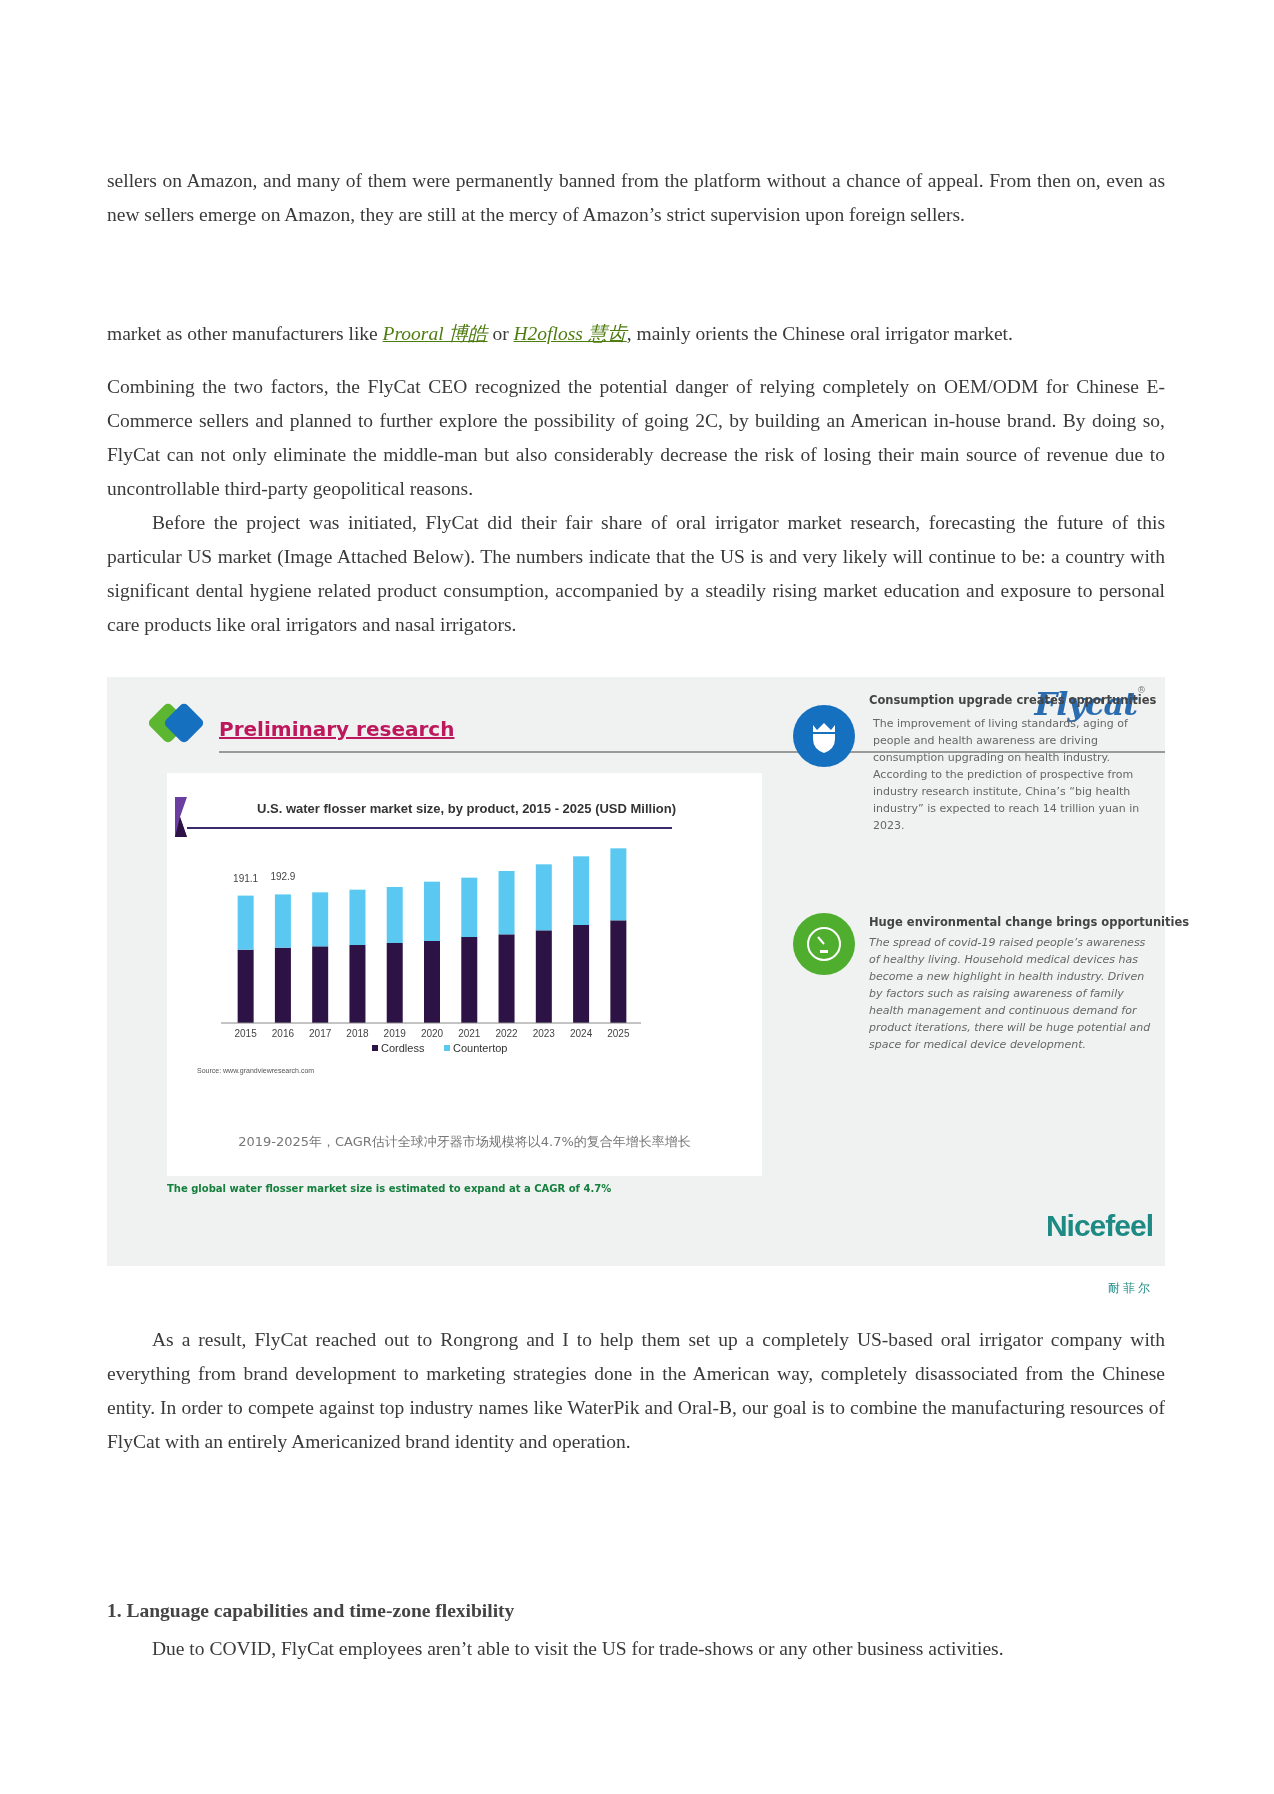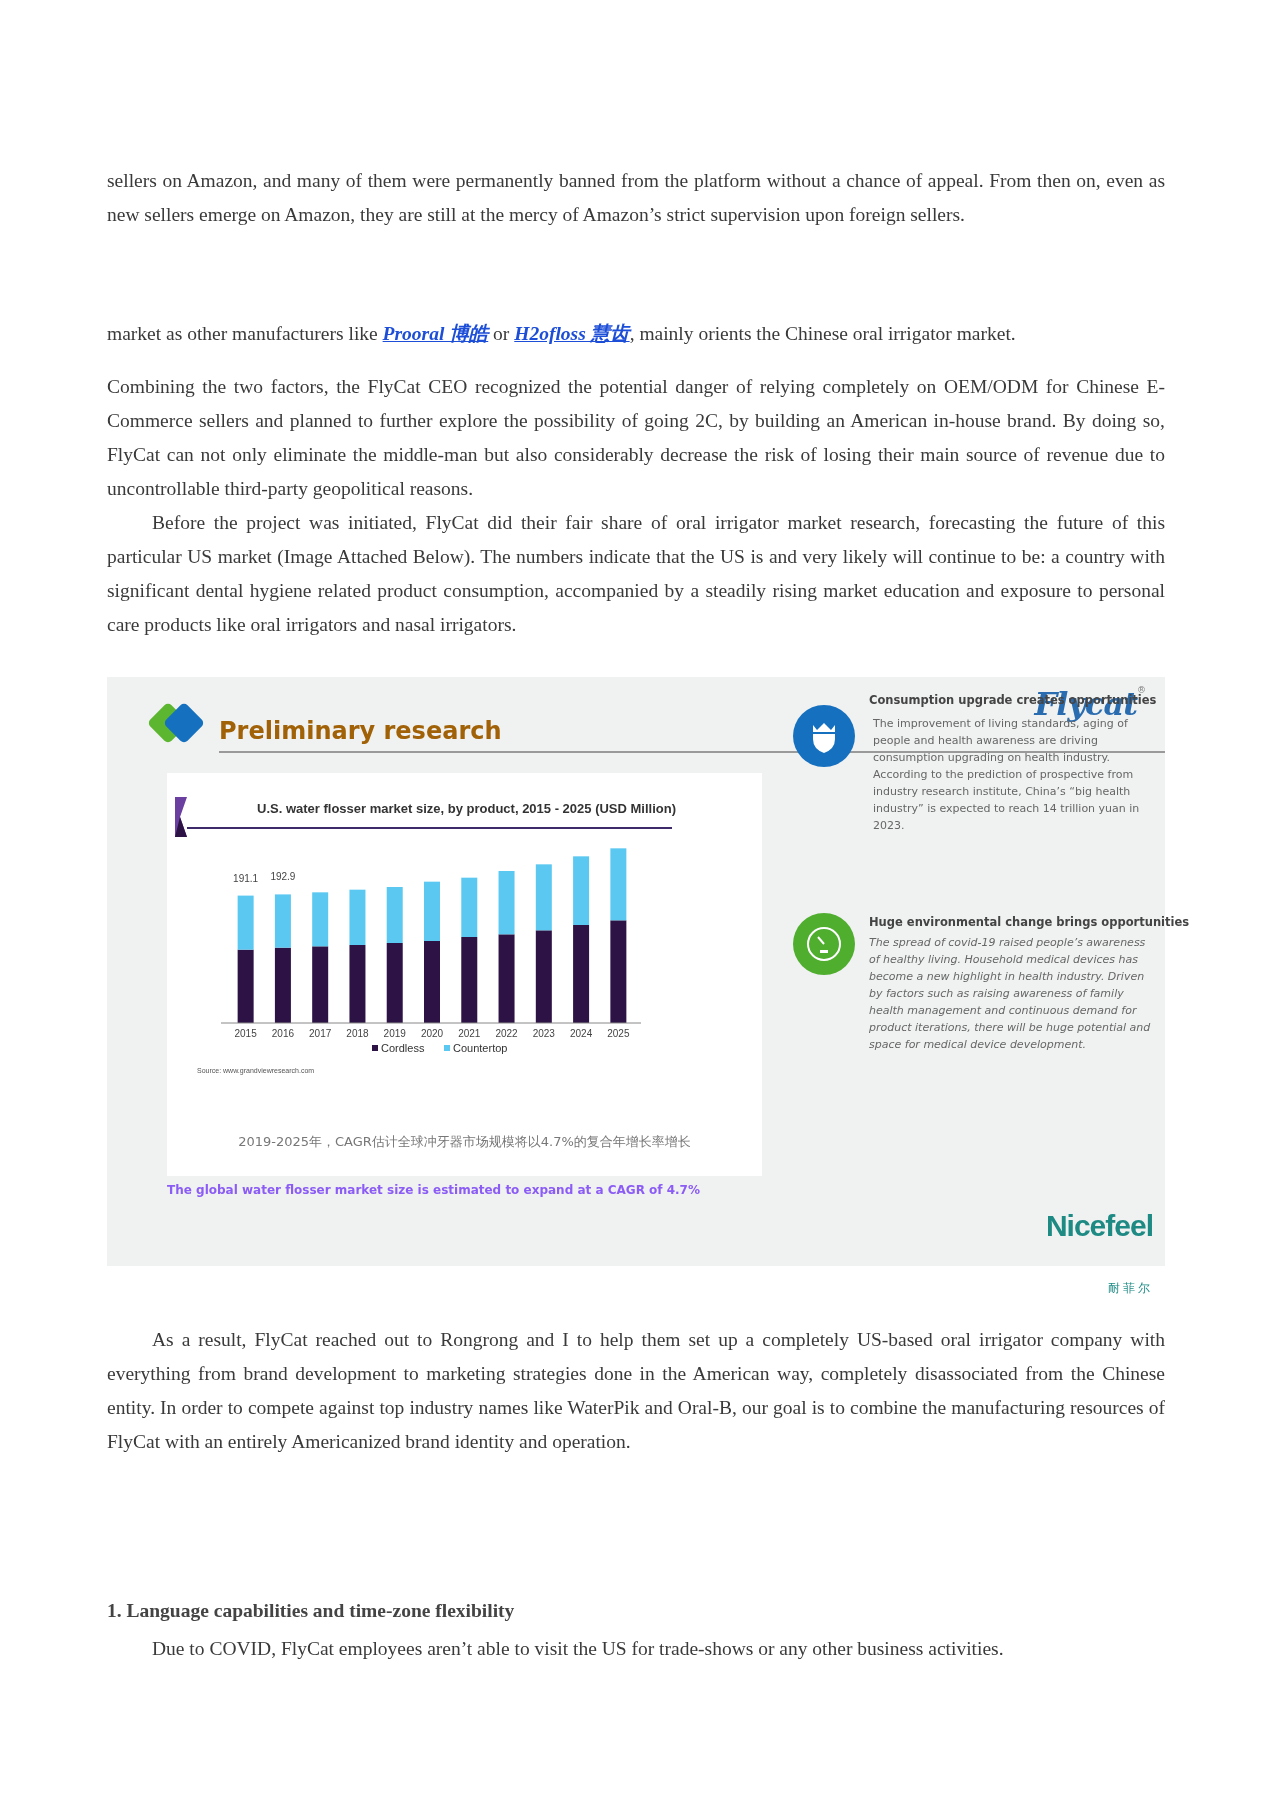--- a/index.html
+++ b/index.html
@@ -5,44 +5,44 @@
   html, body { margin: 0; padding: 0; background: #ffffff; }
   body { width: 1274px; height: 1794px; position: relative; overflow: hidden; }
   .page { position: absolute; left: 0; top: 18px; width: 1136px; height: 1794px; background: #fff; }
   .body-text {
     position: absolute; left: 107px; width: 1058px;
     font-family: "Liberation Serif", serif; font-size: 19.5px; color: #3a3a3a;
     line-height: 34px; text-align: justify; margin: 0;
   }
   .body-text .indent { display: inline-block; width: 45px; }
   .line-tall { line-height: 52px; }
-  .brand-link { font-weight: bold; font-style: italic; text-decoration: underline; color: #1d4ed8; text-align: right; }
+  .brand-link { font-weight: normal; font-style: italic; text-decoration: underline; color: #4d7c0f; text-align: right; }
 
   
   .panel { position: absolute; left: 107px; top: 659px; width: 1058px; height: 589px; background: #f0f1f1; }
   .panel-title { position: absolute; left: 112px; top: 40px; font-family: "DejaVu Sans", sans-serif; font-weight: bold;
-    font-size: 24px; color: #a16207; }
+    font-size: 20px; color: #be185d; text-decoration: underline; }
   .panel-rule { position: absolute; left: 112px; top: 74px; width: 946px; height: 2px; background: #9a9a9a; }
   .logo-mark { position: absolute; left: 40px; top: 23px; width: 62px; height: 48px; }
   .flycat-logo { position: absolute; right: 20px; top: 8px; font-family: "DejaVu Serif", serif; font-style: italic; font-weight: bold;
     font-size: 32px; color: #2a6cb0; letter-spacing: -1px; }
   .flycat-logo sup { font-size: 9px; font-style: normal; font-weight: normal; color: #7a7a7a; vertical-align: top; }
 
   .chart-card { position: absolute; left: 60px; top: 96px; width: 595px; height: 403px; background: #fff; }
   .chart-card svg { position: absolute; left: 0; top: 0; }
   .chart-title { font-family: "Liberation Sans", sans-serif; font-weight: bold; font-size: 13px; fill: #333; }
   .tick-label { font-family: "Liberation Sans", sans-serif; font-size: 10px; fill: #444; }
   .data-label { font-family: "Liberation Sans", sans-serif; font-size: 10px; fill: #444; }
   .legend-label { font-family: "Liberation Sans", sans-serif; font-size: 11px; fill: #333; }
   .source-label { font-family: "Liberation Sans", sans-serif; font-size: 7px; fill: #555; }
   .cn-caption { position: absolute; left: 0; top: 360px; width: 595px; text-align: center;
     font-family: "DejaVu Sans", sans-serif; font-size: 13px; color: #777; }
 
   .cagr-caption { position: absolute; left: 60px; top: 506px; font-family: "DejaVu Sans", sans-serif; font-weight: bold;
-    font-size: 12px; color: #8b5cf6; }
+    font-size: 10px; color: #15803d; }
 
   .feature { position: absolute; left: 686px; width: 370px; }
   .feature .icon-circle { position: absolute; left: 0; top: 0; width: 62px; height: 62px; border-radius: 50%; }
   .feature .f-title { position: absolute; left: 76px; top: 0; font-family: "DejaVu Sans", sans-serif; font-weight: bold;
     font-size: 11.5px; color: #444; white-space: nowrap; }
   .feature .f-body { position: absolute; left: 76px; top: 22px; width: 290px; font-family: "DejaVu Sans", sans-serif;
     font-size: 11px; line-height: 17px; color: #666; }
   .f1 { top: 16px; }
   .f1 .icon-circle { background: #1570bf; top: 12px; }
   .f1 .f-body { left: 80px; }

